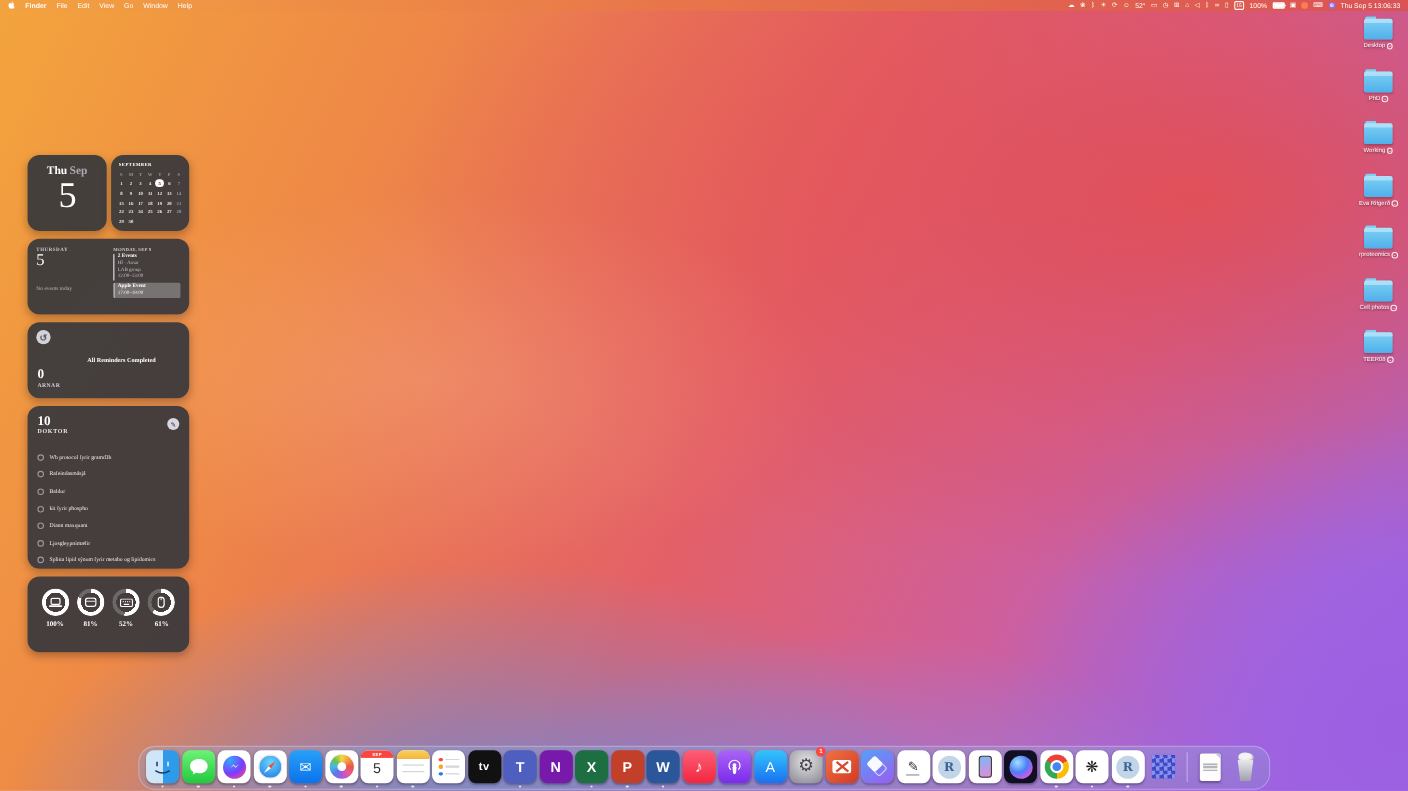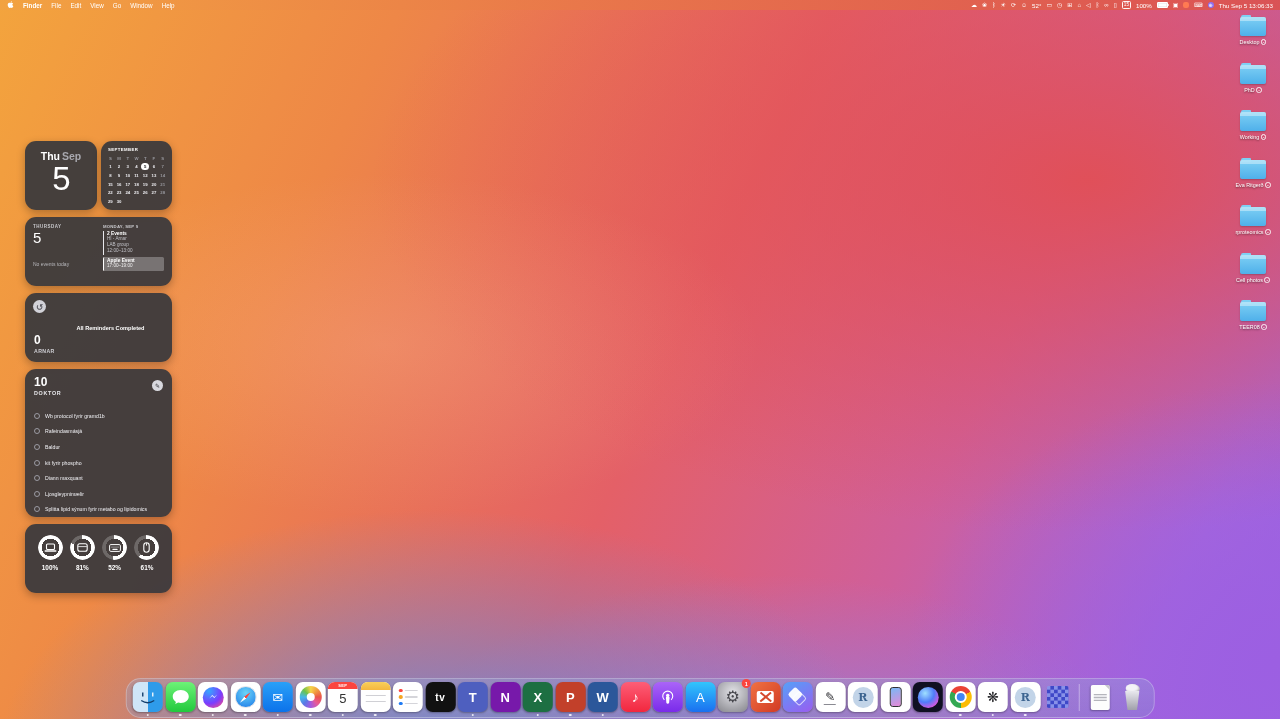--- a/index.html
+++ b/index.html
@@ -25,21 +25,21 @@
   .mb-text,.mb-clock{font-size:6.2px;}
   .mb-box{border:.6px solid rgba(255,255,255,.95);border-radius:1.5px;font-size:4.6px;line-height:1;padding:.6px 1px;}
   .mb-batt{width:9px;height:4.6px;border:.7px solid rgba(255,255,255,.95);border-radius:1.2px;position:relative;background:#fff;box-shadow:inset 0 0 0 .6px rgba(0,0,0,.12);}
   .mb-batt::after{content:"";position:absolute;right:-2px;top:1.1px;width:1.2px;height:2.2px;background:rgba(255,255,255,.9);border-radius:0 1px 1px 0;}
   .mb-dot{width:5.5px;height:5.5px;border-radius:40%;}
   .mb-globe{width:6px;height:6px;border-radius:50%;color:#fff;font-size:5px;line-height:6px;text-align:center;}
   .apple-logo{width:7px;height:8px;display:block;}
 
   
   .widget{position:absolute;background:rgba(56,56,60,.93);border-radius:11px;
-    box-shadow:0 3px 8px rgba(0,0,0,.28);color:#fff;overflow:hidden;}
+    box-shadow:0 3px 8px rgba(0,0,0,.28);color:#fff;overflow:hidden;font-family:Liberation Serif, serif;}
   #w-date{left:25px;top:141px;width:72px;height:69px;}
   #w-cal{left:101px;top:141px;width:71px;height:69px;}
   #w-events{left:25px;top:217px;width:147px;height:69px;}
   #w-rem{left:25px;top:293px;width:147px;height:69px;}
   #w-todo{left:25px;top:369px;width:147px;height:148px;}
   #w-bat{left:25px;top:524px;width:147px;height:69px;}
 
   .dw-top{margin-top:9px;text-align:center;font-size:10.5px;}
   .dw-thu{font-weight:700;}
   .dw-sep{color:#a8a8ae;font-weight:600;margin-left:2px;}

